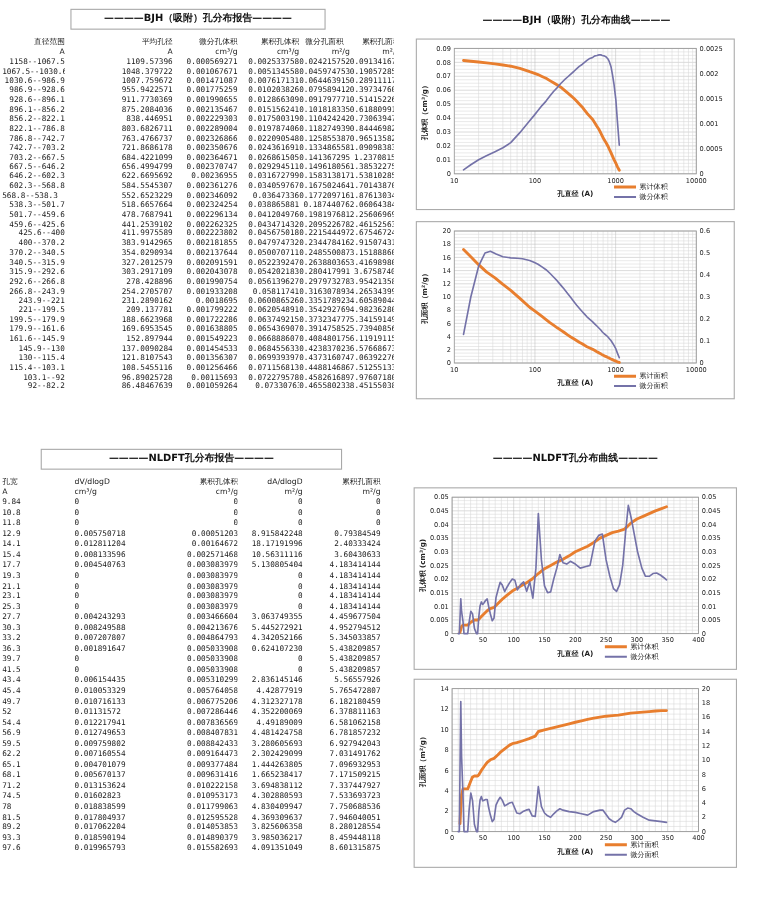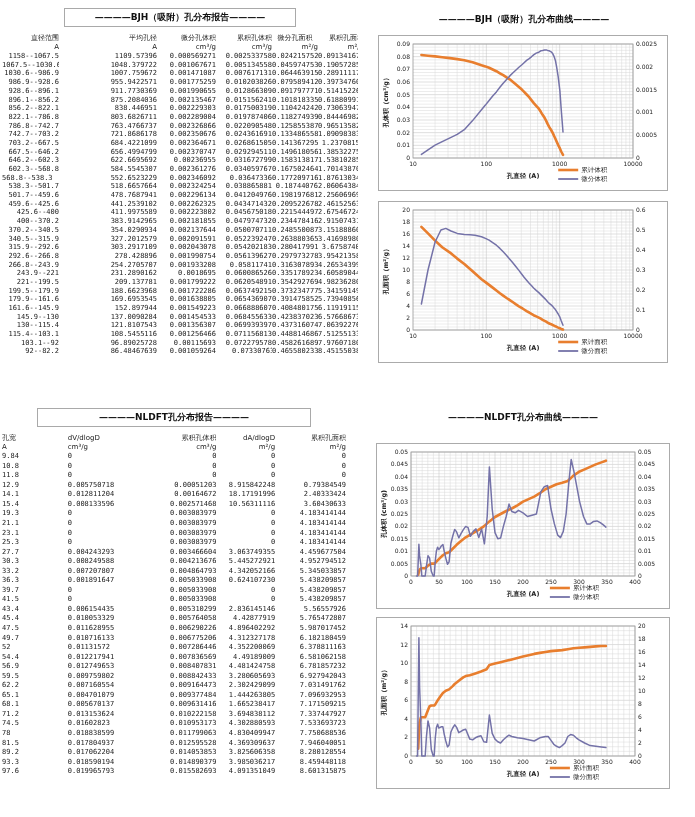--- a/index.html
+++ b/index.html
@@ -609,20 +609,27 @@
               <td style="text-align: right;">2.40333424</td>
             </tr>
             <tr>
               <td style="text-align: left;">15.4</td>
               <td style="text-align: left;">0.008133596</td>
               <td style="text-align: right;">0.002571468</td>
               <td style="text-align: right;">10.56311116</td>
               <td style="text-align: right;">3.60430633</td>
             </tr>
             <tr>
+              <td style="text-align: left;">17.7</td>
+              <td style="text-align: left;">0.004540763</td>
+              <td style="text-align: right;">0.003083979</td>
+              <td style="text-align: right;">5.130805404</td>
+              <td style="text-align: right;">4.183414144</td>
+            </tr>
+            <tr>
               <td style="text-align: left;">19.3</td>
               <td style="text-align: left;">0</td>
               <td style="text-align: right;">0.003083979</td>
               <td style="text-align: right;">0</td>
               <td style="text-align: right;">4.183414144</td>
             </tr>
             <tr>
               <td style="text-align: left;">21.1</td>
               <td style="text-align: left;">0</td>
               <td style="text-align: right;">0.003083979</td>
@@ -691,27 +698,20 @@
               <td style="text-align: right;">0.005310299</td>
               <td style="text-align: right;">2.836145146</td>
               <td style="text-align: right;">5.56557926</td>
             </tr>
             <tr>
               <td style="text-align: left;">45.4</td>
               <td style="text-align: left;">0.010053329</td>
               <td style="text-align: right;">0.005764058</td>
               <td style="text-align: right;">4.42877919</td>
               <td style="text-align: right;">5.765472807</td>
-            </tr>
-            <tr>
-              <td style="text-align: left;">47.5</td>
-              <td style="text-align: left;">0.011628955</td>
-              <td style="text-align: right;">0.006290226</td>
-              <td style="text-align: right;">4.896402292</td>
-              <td style="text-align: right;">5.987017452</td>
             </tr>
             <tr>
               <td style="text-align: left;">49.7</td>
               <td style="text-align: left;">0.010716133</td>
               <td style="text-align: right;">0.006775206</td>
               <td style="text-align: right;">4.312327178</td>
               <td style="text-align: right;">6.182180459</td>
             </tr>
             <tr>
               <td style="text-align: left;">52</td>

